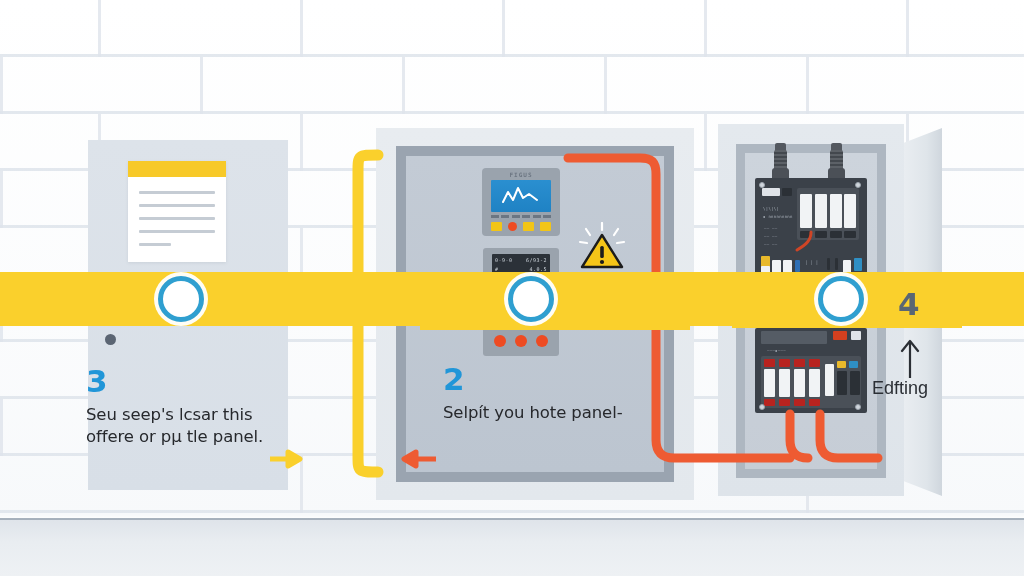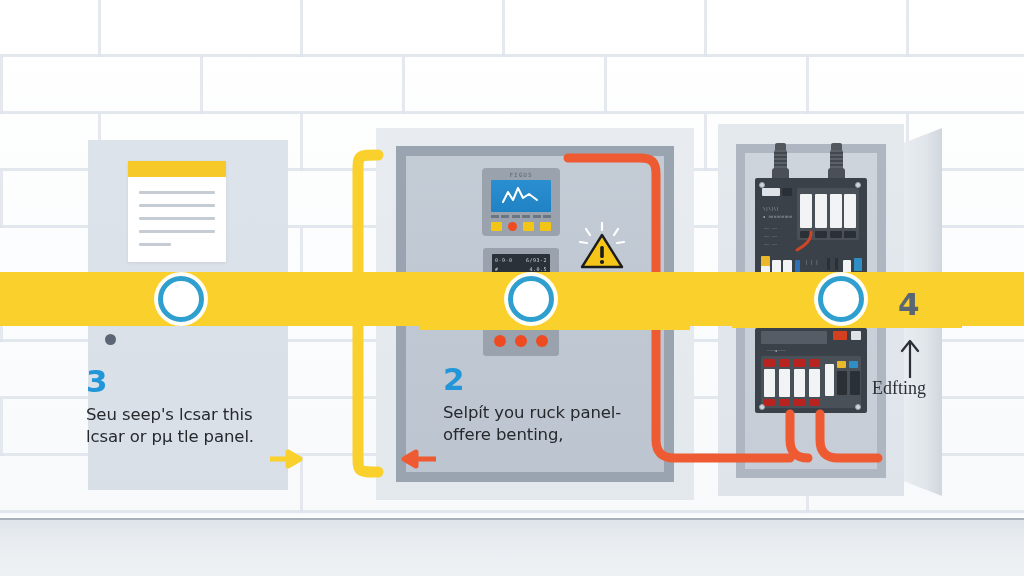--- a/index.html
+++ b/index.html
@@ -244,21 +244,21 @@
     font-family: "DejaVu Sans", sans-serif;
     letter-spacing: -0.1px;
   }
   .step-num-dark { color: #5a6673; }
 
   .arrow-right, .arrow-left { position: absolute; }
   .up-arrow { position: absolute; }
   .edge-label {
     position: absolute;
     font-size: 18px; color: #2b2f35;
-    font-family: Liberation Serif, serif;
+    font-family: Liberation Sans, sans-serif;
     filter: blur(0.15px);
     text-align: center;
   }
 </style>
 </head>
 <body>
 
 <div id="stage">
 
   <div class="wall"></div>
@@ -459,34 +459,33 @@
   <div class="band band-step" style="left:732px; top:276px; width:230px; height:52px;"></div>
 
   <div class="ring" style="left:158px; top:276px;"></div>
   <div class="ring" style="left:508px; top:276px;"></div>
   <div class="ring" style="left:818px; top:276px;"></div>
 
   <div class="step" style="left:86px; top:366px; width:210px;">
     <div class="step-num">3</div>
     <div class="step-body">
       <div>Seu seep's lcsar this</div>
-      <div>lcsar or pµ tle panel.</div>
+      <div>offere or pµ tle panel.</div>
     </div>
   </div>
   <div class="arrow-right" style="left:270px; top:449px;">
     <svg width="34" height="20" viewBox="0 0 34 20">
       <path d="M0 10 L20 10 M18 3 L30 10 L18 17 Z" fill="#fad02c" stroke="#fad02c" stroke-width="5" stroke-linejoin="round" stroke-linecap="round"></path>
     </svg>
   </div>
 
   <div class="step" style="left:443px; top:364px; width:225px;">
     <div class="step-num">2</div>
     <div class="step-body">
-      <div>Selpít you ruck panel-</div>
-      <div>offere benting,</div>
+      <div>Selpít you hote panel-</div>
     </div>
   </div>
   <div class="arrow-left" style="left:396px; top:449px;">
     <svg width="40" height="20" viewBox="0 0 40 20">
       <path d="M40 10 L18 10 M20 3 L8 10 L20 17 Z" fill="#ee5b32" stroke="#ee5b32" stroke-width="5" stroke-linejoin="round" stroke-linecap="round"></path>
     </svg>
   </div>
 
   <div class="step" style="left:898px; top:289px;">
     <div class="step-num step-num-dark">4</div>

